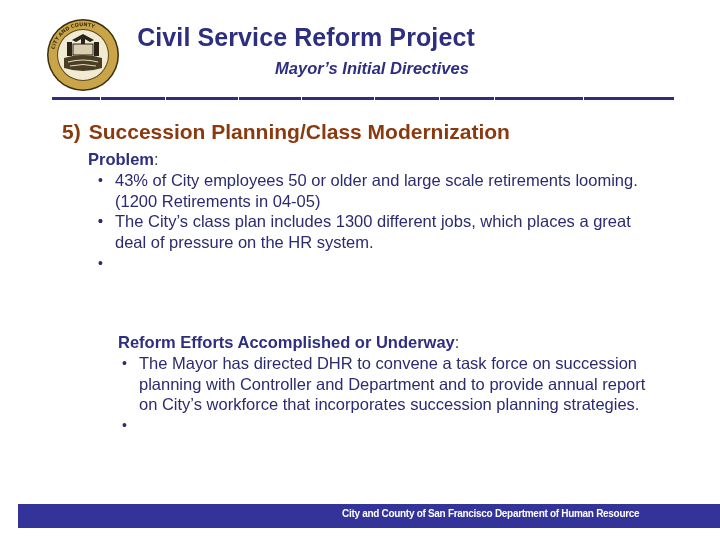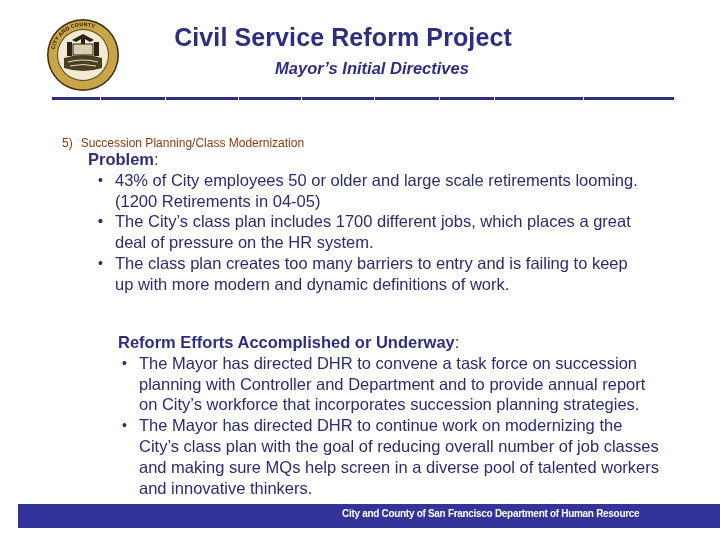--- a/index.html
+++ b/index.html
@@ -1,27 +1,27 @@
 <!DOCTYPE html>
 <html><head>
 <meta charset="utf-8">
 <style>
   html, body { margin: 0; padding: 0; background: #ffffff; }
   body { width: 720px; height: 540px; position: relative; overflow: hidden;
          font-family: "Liberation Sans", sans-serif; }
   .seal { position: absolute; left: 46px; top: 18px; width: 74px; height: 74px; }
   .title { position: absolute; left: 0; width: 612px; top: 23px; text-align: center;
-           font-weight: bold; font-size: 25px; color: #2e2e80; letter-spacing: 0.1px; padding-left: 37px; }
+           font-weight: bold; font-size: 25px; color: #2e2e80; letter-spacing: 0.1px; }
   .title-inner { position: relative; left: 0px; }
   .subtitle { position: absolute; left: 0; width: 744px; top: 59px; text-align: center;
               font-weight: bold; font-style: italic; font-size: 16.5px; color: #2e2e80; }
   .rule { position: absolute; left: 52px; top: 97px; width: 622px; height: 3px; display: flex; gap: 1px; }
   .rule span { display: block; height: 3px; background: #2e2e80; }
-  .heading { position: absolute; left: 62px; top: 120px; font-weight: normal; font-size: 12px;
-             color: #8b3a0f; white-space: nowrap; margin-top: 16px; }
+  .heading { position: absolute; left: 62px; top: 120px; font-weight: bold; font-size: 21px;
+             color: #8b3a0f; white-space: nowrap; }
   .heading .num { margin-right: 8px; }
   .section { position: absolute; color: #2b2b70; font-size: 16.5px; line-height: 20.8px; }
   .section .label { white-space: nowrap; }
   .section .label b { font-weight: bold; color: #2e2e80; text-align: center; }
   .section .label .colon { color: #444; font-weight: normal; }
   ul { list-style: none; margin: 0; padding: 0; }
   li { position: relative; padding-left: 17px; white-space: pre-line; }
   li .bullet { position: absolute; left: 0; top: 0; font-size: 14px; color: #2b2b70; }
   .problem { left: 88px; top: 149px; width: 610px; }
   .problem ul { margin-left: 10px; }
@@ -78,37 +78,33 @@
 </div>
 
 <div class="section problem">
   <div class="label">
     <b>Problem</b><span class="colon">:</span>
   </div>
   <ul>
     <li><span class="bullet">•</span><span>43% of City employees 50 or older and large scale retirements looming.
 (1200 Retirements in 04-05)</span></li>
     <li><span class="bullet">•</span></li>
-    <li><span class="bullet">•</span><span>The City’s class plan includes 1700 different jobs, which places a great
+    <li><span class="bullet">•</span><span>The City’s class plan includes 1300 different jobs, which places a great
 deal of pressure on the HR system.</span></li>
-    <li><span class="bullet">•</span><span>The class plan creates too many barriers to entry and is failing to keep
-up with more modern and dynamic definitions of work.</span></li>
+    <li><span class="bullet">•</span></li>
   </ul>
 </div>
 
 <div class="section reform">
   <div class="label">
     <b>Reform Efforts Accomplished or Underway</b><span class="colon">:</span>
   </div>
   <ul>
     <li><span class="bullet">•</span><span>The Mayor has directed DHR to convene a task force on succession
 planning with Controller and Department and to provide annual report
 on City’s workforce that incorporates succession planning strategies.</span></li>
-    <li><span class="bullet">•</span><span>The Mayor has directed DHR to continue work on modernizing the
-City’s class plan with the goal of reducing overall number of job classes
-and making sure MQs help screen in a diverse pool of talented workers
-and innovative thinkers.</span></li>
+    <li><span class="bullet">•</span></li>
   </ul>
 </div>
 
 <div class="footer">
   <span class="footer-text">City and County of San Francisco Department of Human Resource</span>
 </div>
 
 </body></html>

